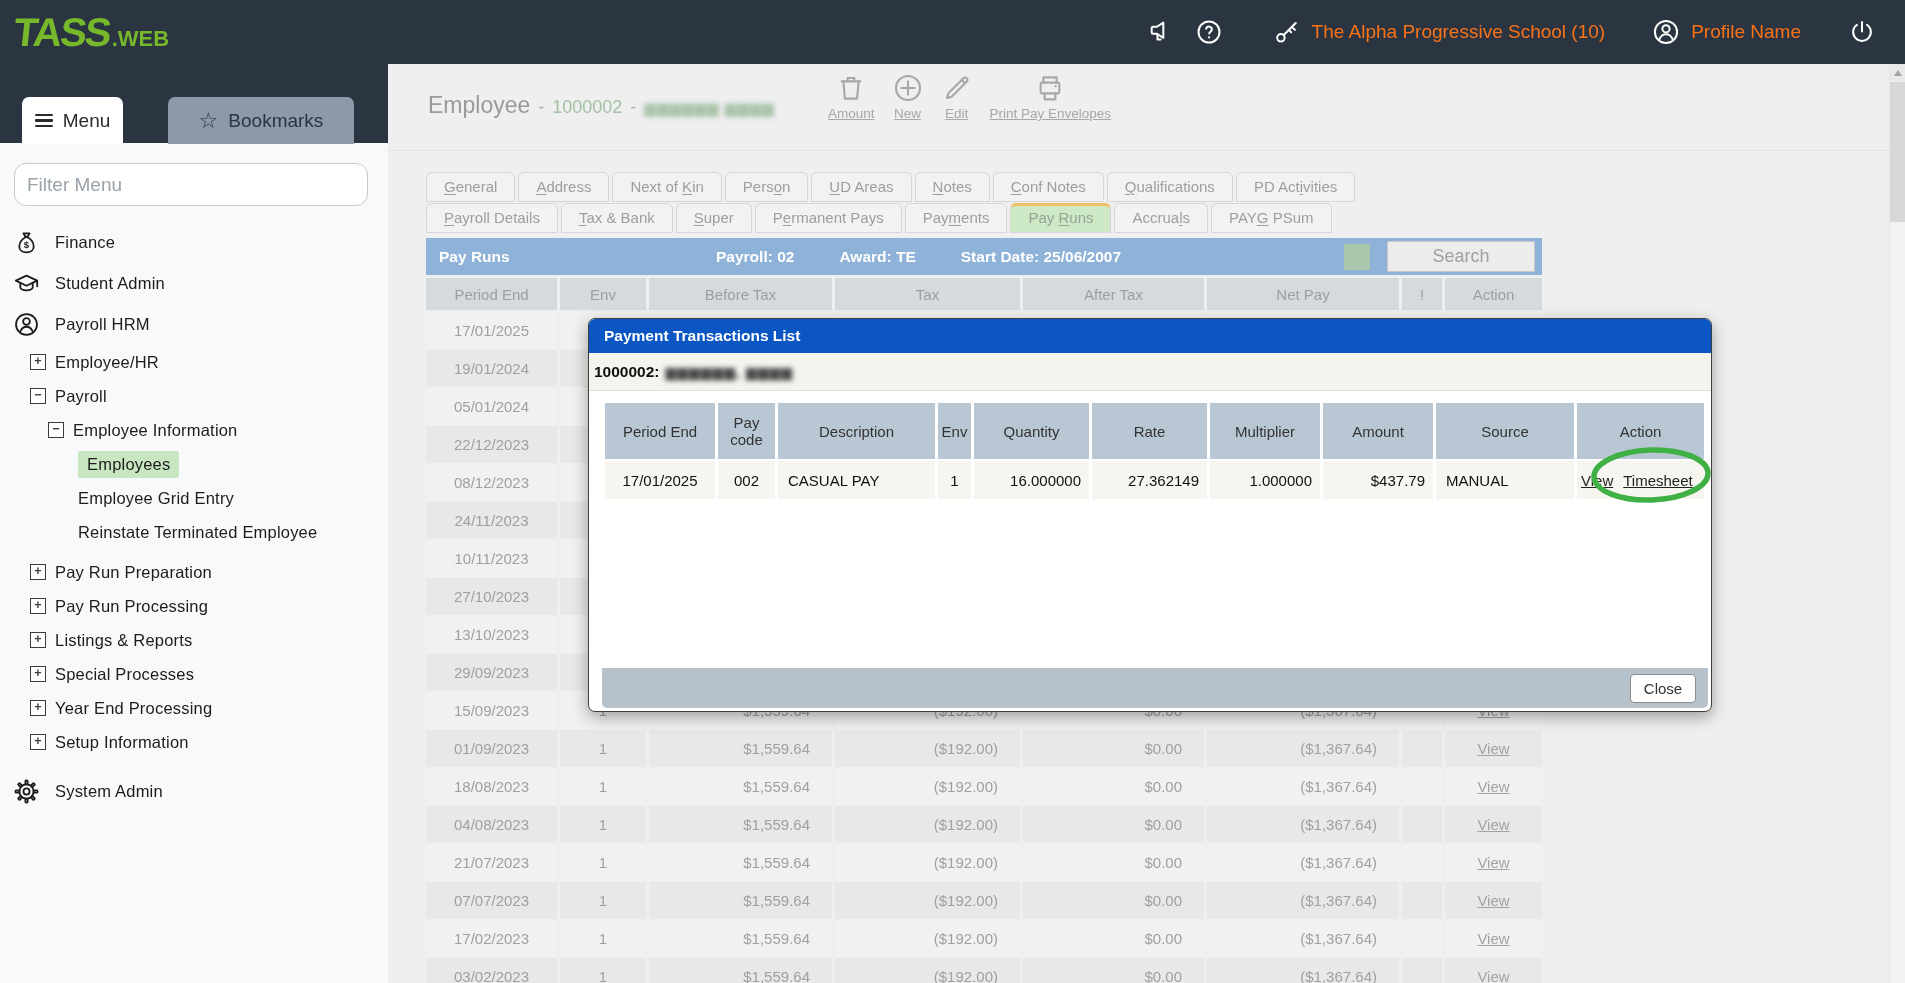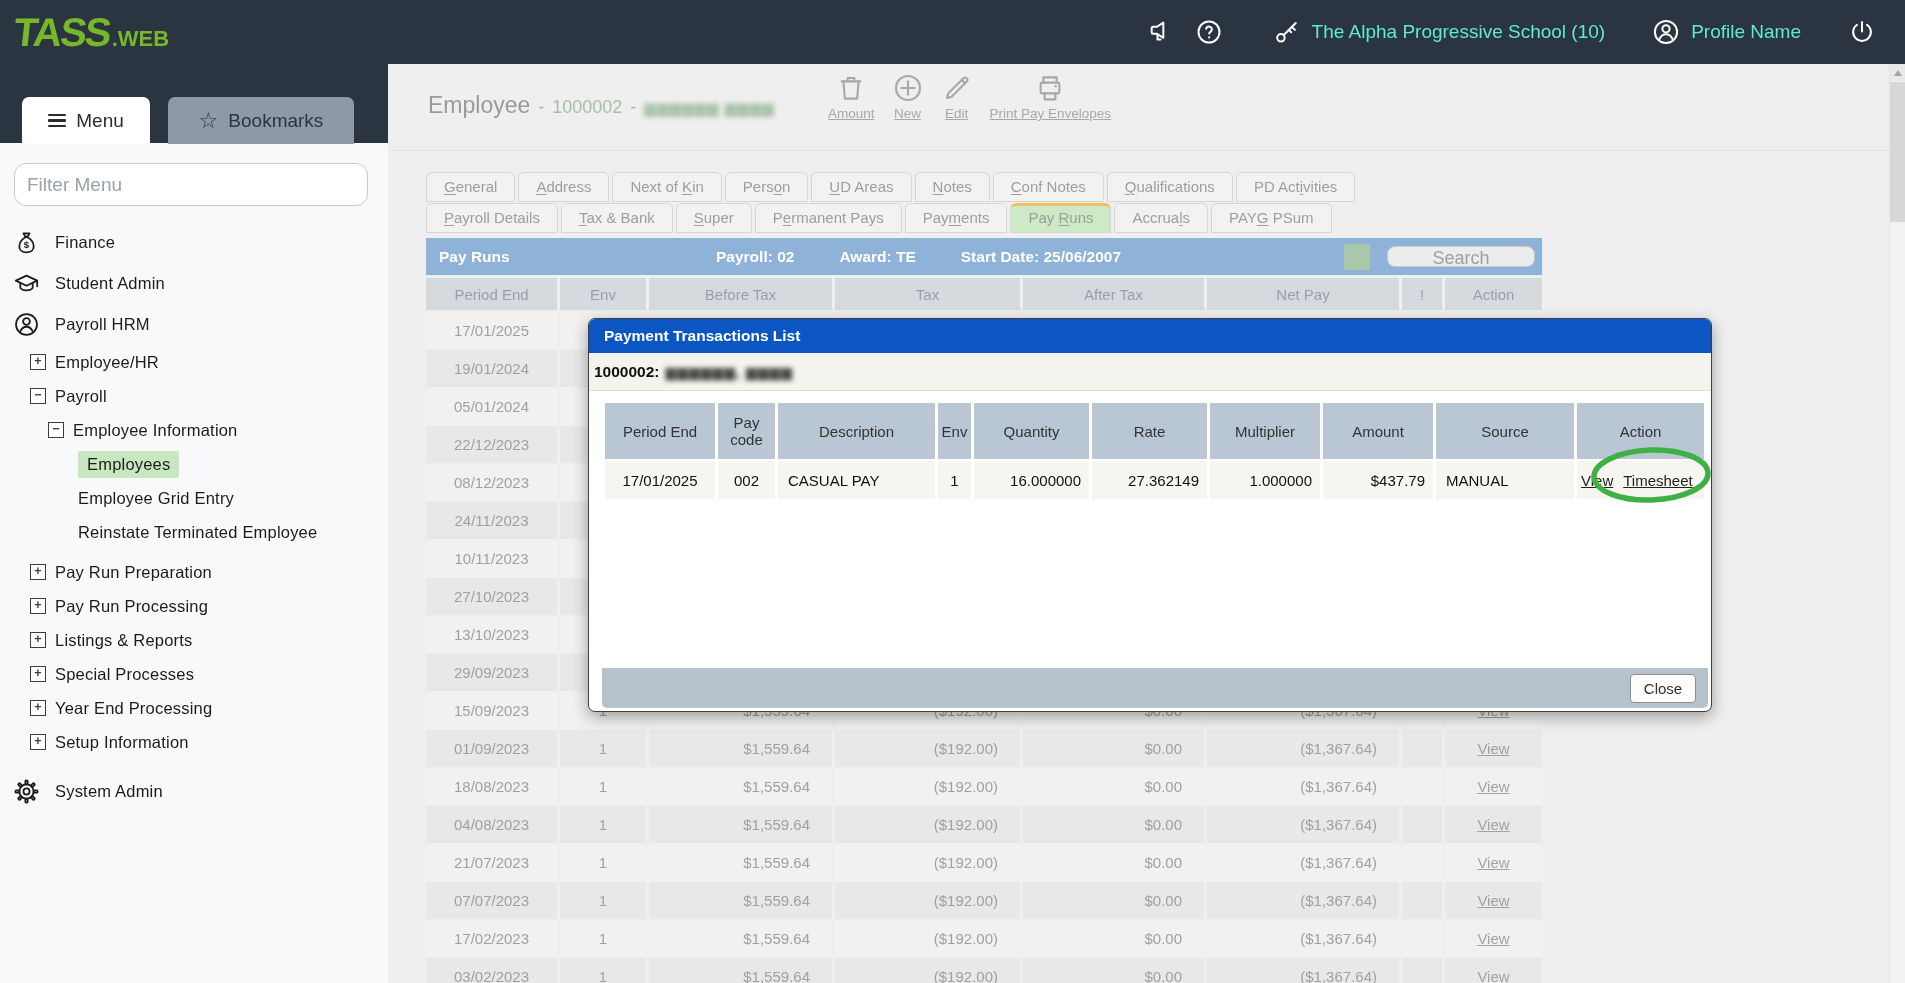--- a/index.html
+++ b/index.html
@@ -11,29 +11,29 @@
   .topbar{position:absolute;left:0;top:0;width:1905px;height:64px;background:#2b3542;
           display:flex;align-items:center;z-index:5;}
   .logo{margin-left:14px;display:flex;align-items:baseline;cursor:pointer;}
   .logo .t1{font-size:40px;font-weight:900;color:#76b82a;letter-spacing:-2px;
             transform:skewX(-6deg);display:inline-block;}
   .logo .t2{font-size:22px;font-weight:900;color:#76b82a;letter-spacing:0;margin-left:2px;}
   .tb-right{margin-left:auto;display:flex;align-items:center;gap:14px;padding-right:26px;color:#fff;}
   .tb-ic{width:34px;height:34px;display:flex;align-items:center;justify-content:center;cursor:pointer;}
   .tb-ic svg{stroke:#fff;fill:none;stroke-width:1.7;stroke-linecap:round;stroke-linejoin:round;}
   .tb-group{display:flex;align-items:center;gap:8px;cursor:pointer;}
-  .tb-label{font-size:19px;color:#5eead4;}
+  .tb-label{font-size:19px;color:#f97316;}
   .sp28{width:16px;}
 
   
   .side-dark{position:absolute;left:0;top:64px;width:388px;height:79px;background:#2b3542;}
   .sidebar{position:absolute;left:0;top:143px;width:388px;height:840px;background:#f8f9fa;}
   .stab{position:absolute;top:97px;height:47px;border-radius:7px 7px 0 0;display:flex;
         align-items:center;justify-content:center;gap:10px;font-size:19px;cursor:pointer;z-index:6;}
-  .stab-menu{left:22px;width:128px;background:#ffffff;color:#2b2b2b;}
+  .stab-menu{left:22px;width:101px;background:#ffffff;color:#2b2b2b;}
   .stab-book{left:168px;width:186px;background:#8d99a9;color:#2b3542;}
   .burger{display:inline-block;width:18px;}
   .burger span{display:block;height:2.5px;background:#2b2b2b;margin:3px 0;border-radius:1px;}
   .star{font-size:22px;line-height:1;}
   .filter-wrap{position:absolute;left:14px;top:20px;width:354px;}
   .filter-wrap input{width:100%;height:43px;border:1px solid #c9c9c9;border-radius:12px;
         font-size:19px;padding:0 12px;color:#333;outline:none;
         font-family:"Liberation Sans","DejaVu Sans",sans-serif;}
   .filter-wrap input::placeholder{color:#9aa2aa;}
 
@@ -70,21 +70,21 @@
        font-size:15px;padding:5px 17px 6px 17px;text-align:center;cursor:pointer;white-space:nowrap;}
   .tab u{text-underline-offset:2px;}
   .tab.active{background:#cde9c6;border-top:3px solid #eec065;padding-top:3px;color:#97a197;}
 
   
   .bluebar{position:absolute;left:426px;top:238px;width:1116px;height:37px;background:#8fb2d8;
            display:flex;align-items:center;color:#fff;font-weight:bold;font-size:15.5px;}
   .bb-title{padding-left:13px;width:290px;}
   .bb-stat{margin-right:45px;white-space:nowrap;}
   .bb-sq{width:26px;height:26px;background:#a9c7ab;margin-left:auto;margin-right:17px;}
-  .bb-search{width:148px;height:21px;background:#ececec;border:1px solid #c9c9c9;border-radius:8px;
+  .bb-search{width:148px;height:31px;background:#ececec;border:1px solid #c9c9c9;border-radius:1px;
              color:#a0a0a0;font-size:18px;font-weight:normal;margin-right:7px;cursor:pointer;}
 
   
   .g8{display:grid;grid-template-columns:131px 86px 183px 185px 181px 192px 40px 97px;column-gap:3px;}
   .thead8{position:absolute;left:426px;top:278px;width:1116px;}
   .thead8 .th{background:#d5dade;height:32px;display:flex;align-items:center;justify-content:center;
               color:#989fa5;font-size:15px;}
   .rows{position:absolute;left:426px;top:312px;width:1116px;}
   .mrow{margin-bottom:1px;}
   .mrow .td{height:37px;display:flex;align-items:center;justify-content:center;

